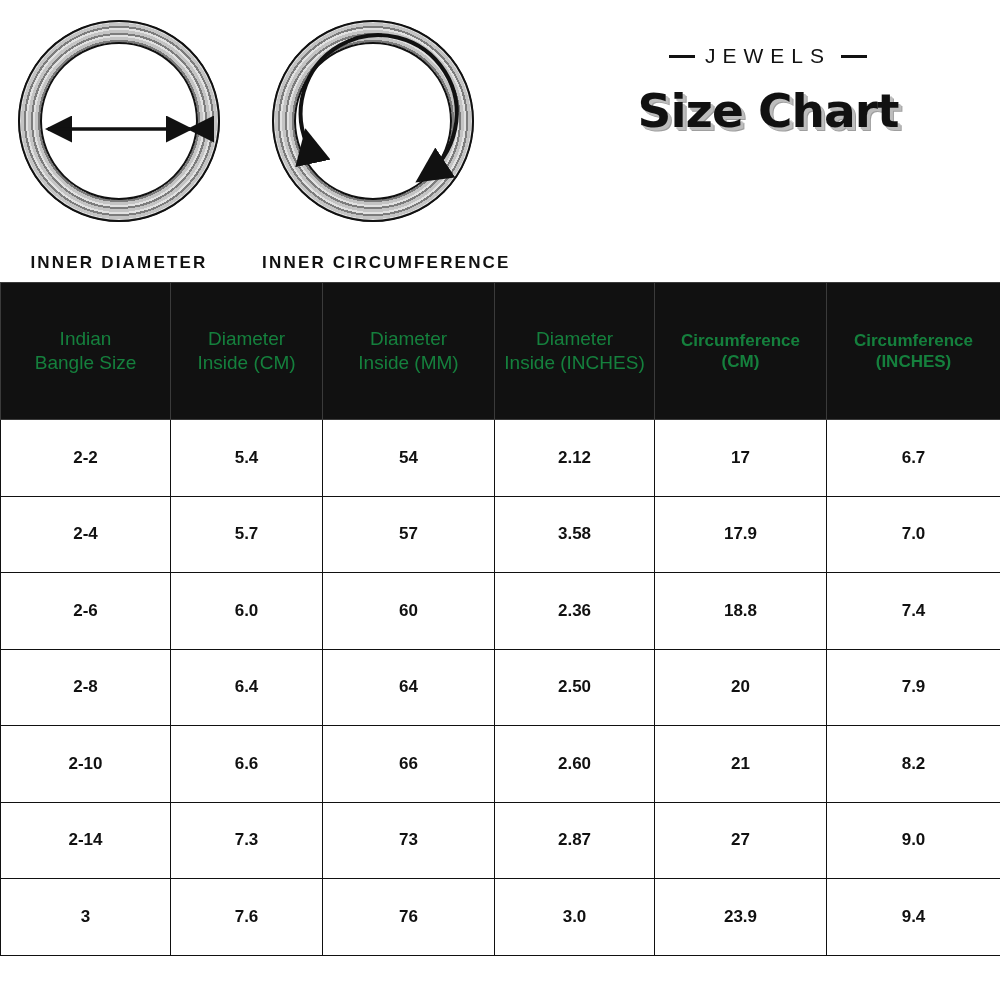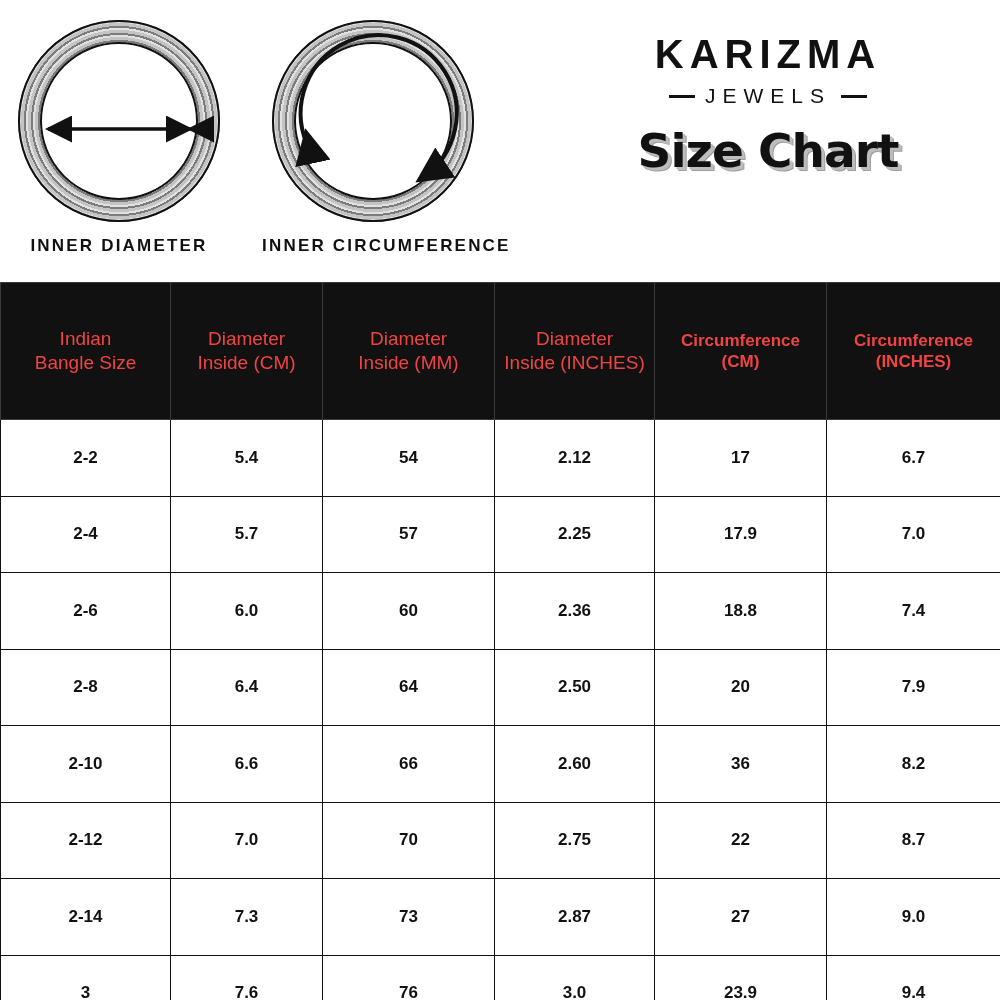--- a/index.html
+++ b/index.html
@@ -64,21 +64,21 @@
     border-radius: 50%;
     border: 2px solid #111;
     box-sizing: border-box;
   }
   .ring-outline-out { inset: 0; }
   .ring-outline-in  { inset: 22px; }
 
   .ring-svg { position: absolute; left: 0; top: 0; }
 
   .fig-caption {
-    margin-top: 14px;
+    margin-top: 31px;
     font-size: 17px;
     font-weight: 700;
     letter-spacing: 2.2px;
     color: #111;
     white-space: nowrap;
   }
 
   
   .brand {
     position: absolute;
@@ -136,21 +136,21 @@
     border-collapse: collapse;
     table-layout: fixed;
   }
   .table th, .table td {
     border: 1px solid #111;
     text-align: center;
     vertical-align: middle;
   }
   .table thead th {
     background: #111111;
-    color: #ef4444;
+    color: #15803d;
     height: 128px;
     font-weight: 400;
     font-size: 19px;
     line-height: 1.25;
     padding: 4px 4px;
     border-color: #3b3b3b;
   }
   .table thead th.small {
     font-size: 17px;
     font-weight: 700;
@@ -213,21 +213,20 @@
           </marker>
         </defs>
         <path d="M 38 130 A 78 78 0 1 1 150 158" fill="none" stroke="#111" stroke-width="4" marker-end="url(#ca1)"></path>
         <path d="M 38 130 l -3 -14" fill="none" stroke="#111" stroke-width="4" marker-end="url(#ca2)"></path>
       </svg>
     </div>
     <div class="fig-caption">INNER CIRCUMFERENCE</div>
   </div>
 
   <div class="brand">
-    <div class="brand-name">KARIZMA</div>
     <div class="brand-sub-row">
       <span class="brand-dash"></span>
       <span class="brand-sub">JEWELS</span>
       <span class="brand-dash"></span>
     </div>
     <div class="title-block">
       <div class="title-line title-2">Size Chart</div>
     </div>
   </div>
 </div>
@@ -275,21 +274,21 @@
       <td>5.4</td>
       <td>54</td>
       <td>2.12</td>
       <td>17</td>
       <td>6.7</td>
     </tr>
     <tr>
       <td>2-4</td>
       <td>5.7</td>
       <td>57</td>
-      <td>2.25</td>
+      <td>3.58</td>
       <td>17.9</td>
       <td>7.0</td>
     </tr>
     <tr>
       <td>2-6</td>
       <td>6.0</td>
       <td>60</td>
       <td>2.36</td>
       <td>18.8</td>
       <td>7.4</td>
@@ -300,30 +299,22 @@
       <td>64</td>
       <td>2.50</td>
       <td>20</td>
       <td>7.9</td>
     </tr>
     <tr>
       <td>2-10</td>
       <td>6.6</td>
       <td>66</td>
       <td>2.60</td>
-      <td>36</td>
+      <td>21</td>
       <td>8.2</td>
-    </tr>
-    <tr>
-      <td>2-12</td>
-      <td>7.0</td>
-      <td>70</td>
-      <td>2.75</td>
-      <td>22</td>
-      <td>8.7</td>
     </tr>
     <tr>
       <td>2-14</td>
       <td>7.3</td>
       <td>73</td>
       <td>2.87</td>
       <td>27</td>
       <td>9.0</td>
     </tr>
     <tr>

